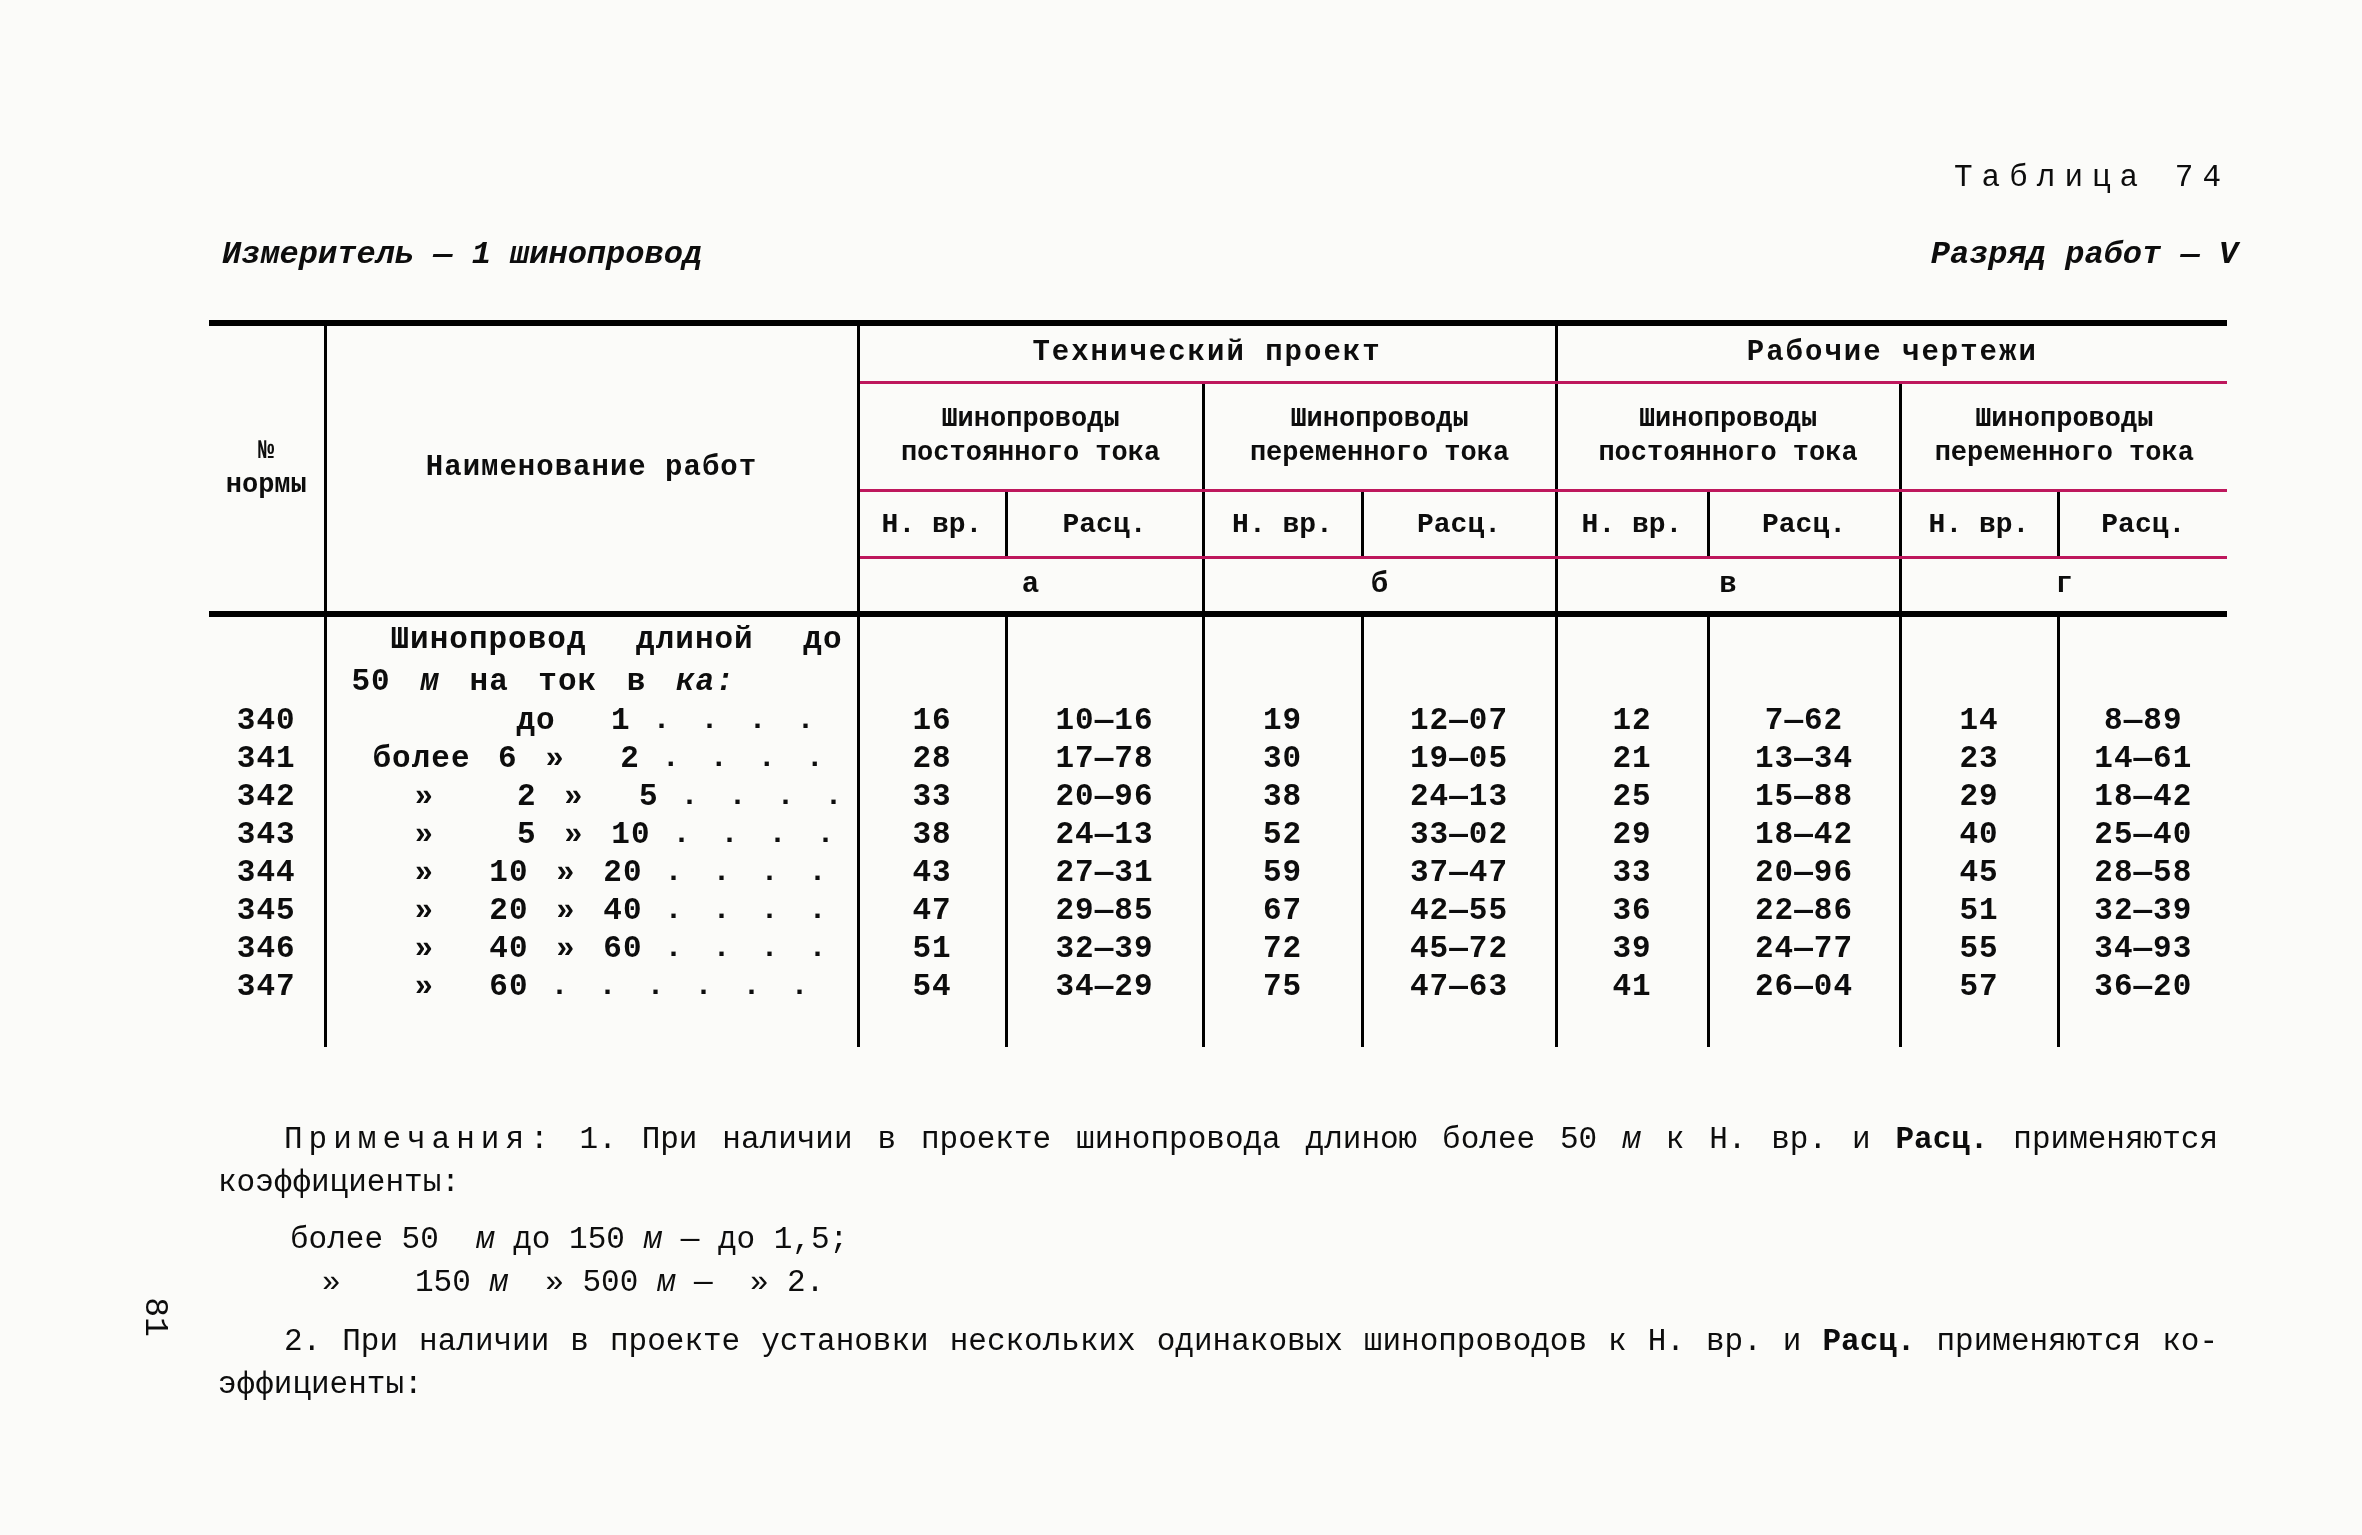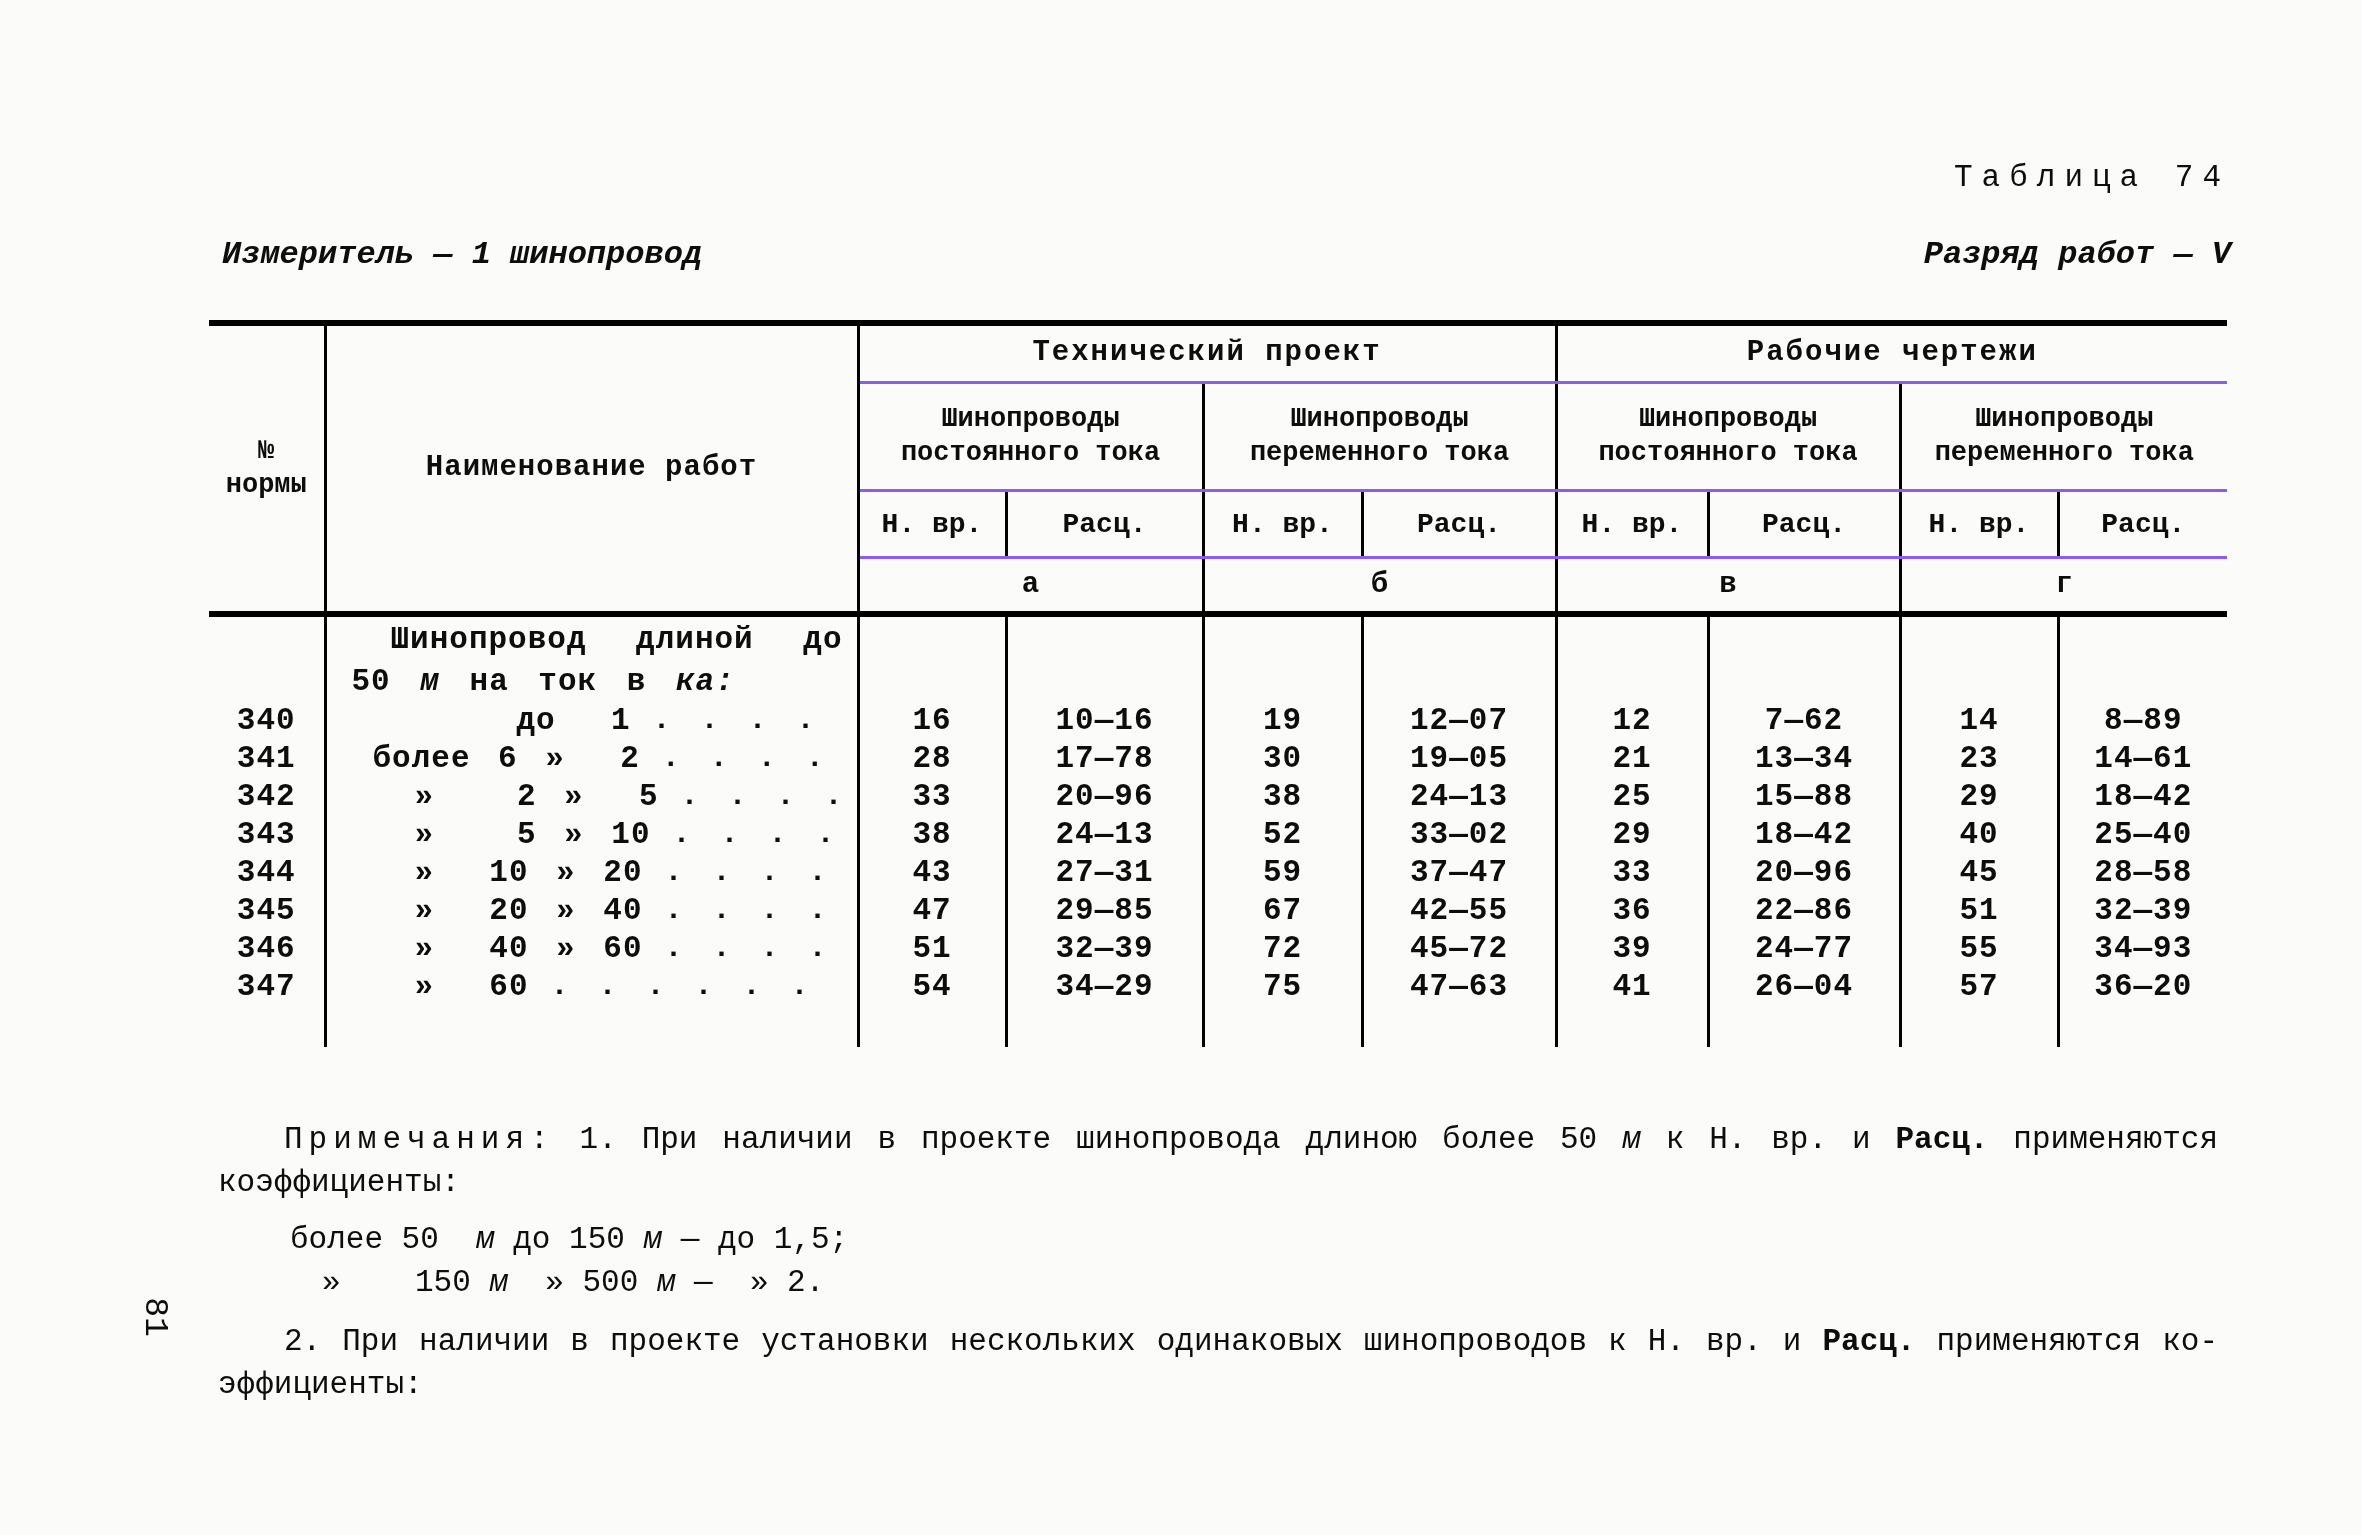--- a/index.html
+++ b/index.html
@@ -14,31 +14,31 @@
   
   .tbl-label{
     position:absolute;top:160px;right:132px;
     font-size:31px;letter-spacing:9px;font-weight:400;
   }
   .measure{
     position:absolute;top:236px;left:222px;
     font-size:32px;font-style:italic;font-weight:700;
   }
   .grade{
-    position:absolute;top:236px;right:131px;
+    position:absolute;top:236px;right:124px;
     font-size:32px;font-style:italic;font-weight:700;
   }
   
   .tblwrap{position:absolute;left:209px;top:320px;}
   table{border-collapse:collapse;table-layout:fixed;width:2018px;}
   table{border-top:6px solid #000;}
   th,td{padding:0;margin:0;vertical-align:middle;}
   thead th{font-weight:700;text-align:center;line-height:1.25;}
   .vr{border-right:3px solid #000;}
-  .hb{border-bottom:3px solid #8b5cf6;}
+  .hb{border-bottom:3px solid #be185d;}
   .thick{border-bottom:6px solid #000;}
   th.numcol{font-size:27px;}
   th.namecol{font-size:29px;letter-spacing:1px;}
   th.grp{font-size:29px;height:55px;letter-spacing:2px;}
   th.sub{font-size:27px;height:105px;}
   th.nvr,th.rasc{font-size:28px;height:64px;}
   th.letter{font-size:29px;height:52px;font-weight:700;}
   tbody td{
     font-size:31px;font-weight:700;text-align:center;
     letter-spacing:1px;white-space:nowrap;

